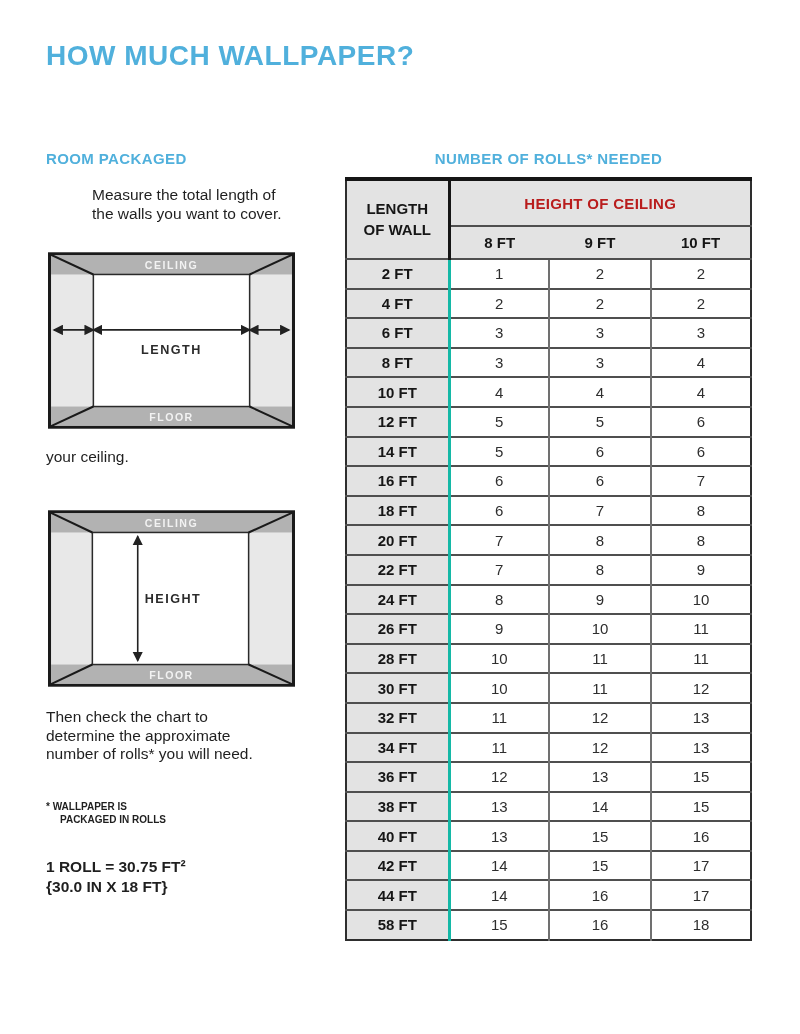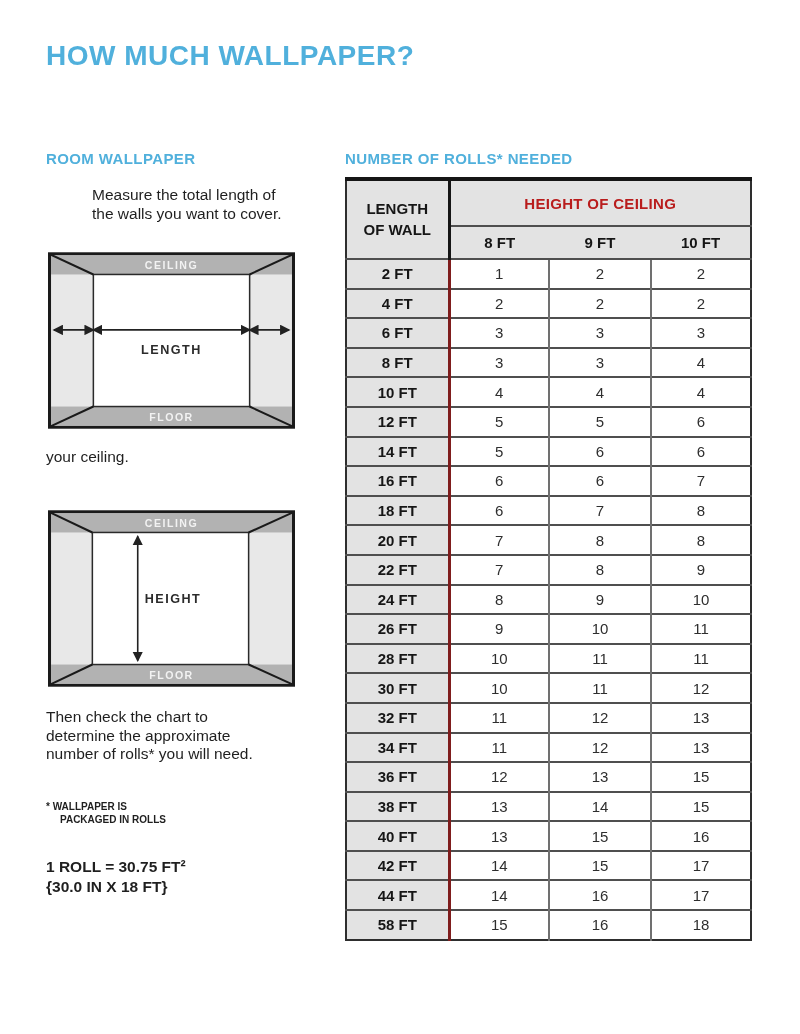--- a/index.html
+++ b/index.html
@@ -9,21 +9,21 @@
   }
   .page-title {
     position:absolute; left:46px; top:40px; font-size:28px; font-weight:bold;
     letter-spacing:0.5px; color:#50b0dc; margin:0;
   }
   .section-heading {
     position:absolute; font-size:15px; font-weight:bold; letter-spacing:0.4px;
     color:#50b0dc;
   }
   .left-heading { left:46px; top:150px; }
-  .table-heading { left:345px; top:150px; width:407px; text-align:left; }
+  .table-heading { left:345px; top:150px; width:407px; text-align:center; }
   .para { position:absolute; left:46px; width:270px; font-size:15.5px; line-height:1.2; color:#1f1f1f; }
   .para-1 { top:186px;margin-left:46px; }
   .para-2 { top:448px; }
   .para-3 { top:708px; }
   .footnote { position:absolute; left:46px; top:800px; font-size:10px; font-weight:bold; line-height:1.3; }
   .footnote .indent { margin-left:14px; }
   .roll-info { position:absolute; left:46px; top:857px; font-size:15.5px; font-weight:bold; line-height:1.3; }
   .diagram { position:absolute; left:48px; }
   .diagram-1 { top:252px; }
   .diagram-2 { top:510px; }
@@ -42,40 +42,40 @@
   th.corner-header {
     background:#e3e3e3; font-weight:bold; line-height:1.35;
     border-right:3px solid #151515; color:#161616;
   }
   th.span-header {
     background:#e3e3e3; font-weight:bold; height:44px;
     border-bottom:2px solid #4f4f4f; letter-spacing:0.3px; color:#b91c1c;
   }
   th.sub-header { background:#e3e3e3; font-weight:bold; height:31px; color:#161616; }
   td.rowlabel {
-    background:#e3e3e3; font-weight:bold; border-right:3px solid #7f1d1d;
+    background:#e3e3e3; font-weight:bold; border-right:3px solid #14b8a6;
     border-top:2px solid #4f4f4f; color:#161616;
   }
   td.val {
     background:#ffffff; border-top:2px solid #4f4f4f; color:#2e2e2e; font-weight:normal;
   }
   td.val + td.val { border-left:2px solid #707070; }
   table.rolls-table tbody td { height:27.6px; }
 
   svg text.band-label { fill:#f2f2f2; font-family:"Liberation Sans", sans-serif; font-size:10.5px; font-weight:bold; letter-spacing:1.5px; }
   svg text.dim-label { fill:#2b2b2b; font-family:"Liberation Sans", sans-serif; font-size:12.5px; font-weight:bold; letter-spacing:1.5px; }
 </style>
 </head>
 <body>
 
 <div class="page">
 
   <h1 class="page-title">HOW MUCH WALLPAPER?</h1>
 
-  <div class="section-heading left-heading">ROOM WALLPAPER</div>
+  <div class="section-heading left-heading">ROOM PACKAGED</div>
 
   <div class="para para-1">
     <div>Measure the total length of</div>
     <div>the walls you want to cover.</div>
   </div>
 
   <svg class="diagram diagram-1" width="247" height="177" viewBox="0 0 245 175">
     <defs>
       <marker id="d1-ah" viewBox="0 0 10 10" refX="8.5" refY="5" markerWidth="6.5" markerHeight="6.5" orient="auto-start-reverse">
         <path d="M0,0 L10,5 L0,10 z" fill="#222"></path>

